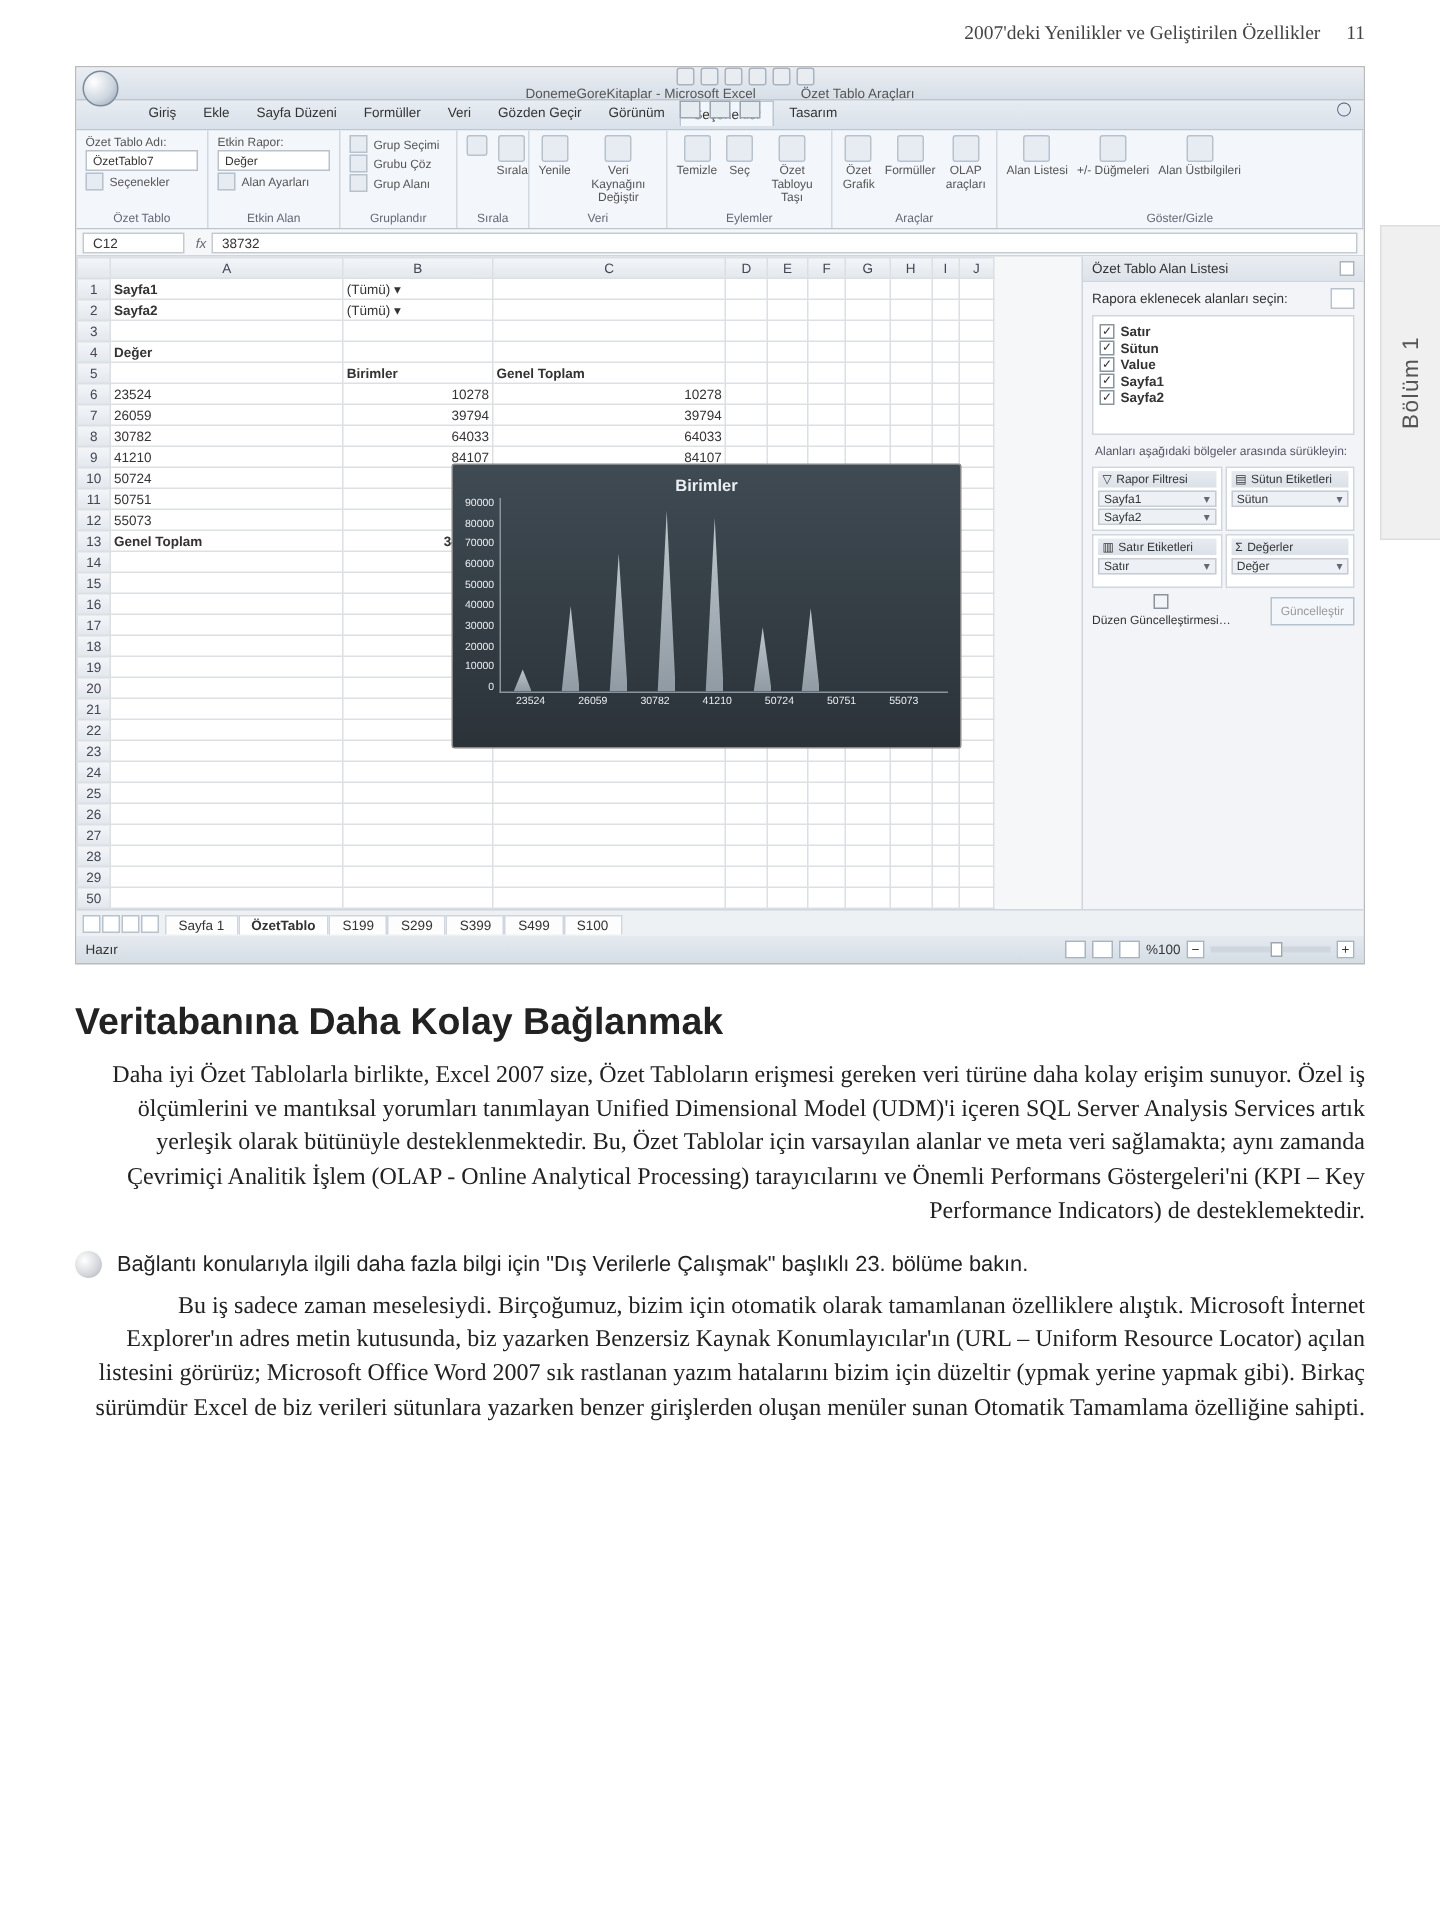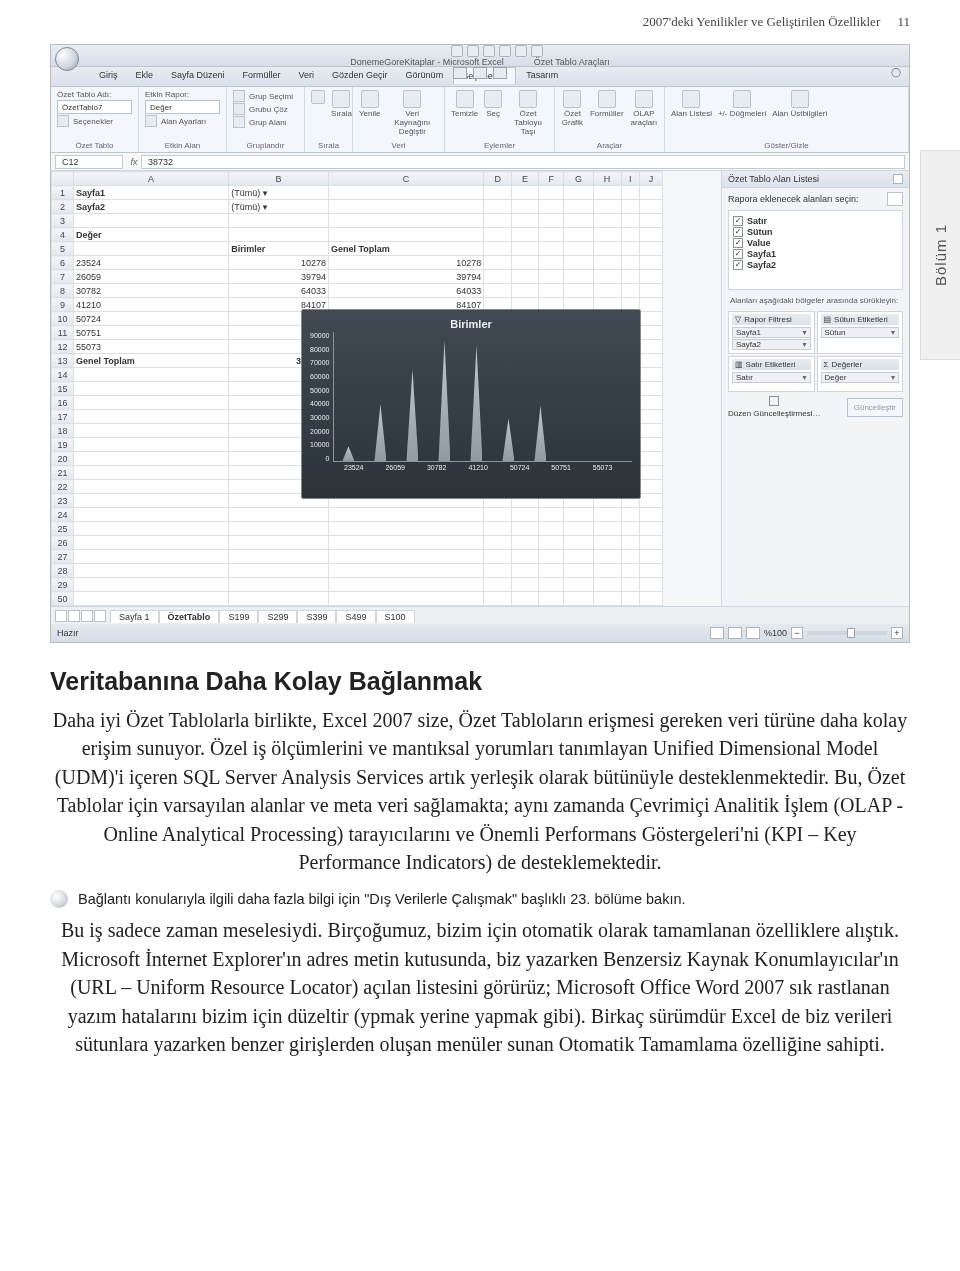--- a/index.html
+++ b/index.html
@@ -199,24 +199,24 @@
     line-height: 1.35;
   }
   .caption .lead { font-weight: bold; }
   h2.section {
     font-family: Arial, Helvetica, sans-serif;
     font-weight: 600;
     font-size: 25px;
     margin: 24px 0 10px 0;
   }
   p.body {
-    font-size: 20px;
+    font-size: 16px;
     line-height: 1.42;
     margin: 0 0 14px 0;
-    text-align: center;
+    text-align: right;
   }
   .note-row {
     display: flex; align-items: center; gap: 10px;
     font-family: Arial, Helvetica, sans-serif;
     font-size: 14.5px;
     margin: 4px 0 8px 0;
   }
   .note-dot {
     width: 18px; height: 18px; border-radius: 50%;
     background: radial-gradient(circle at 35% 35%, #fff 0%, #d6d9dd 55%, #adb3ba 100%);

